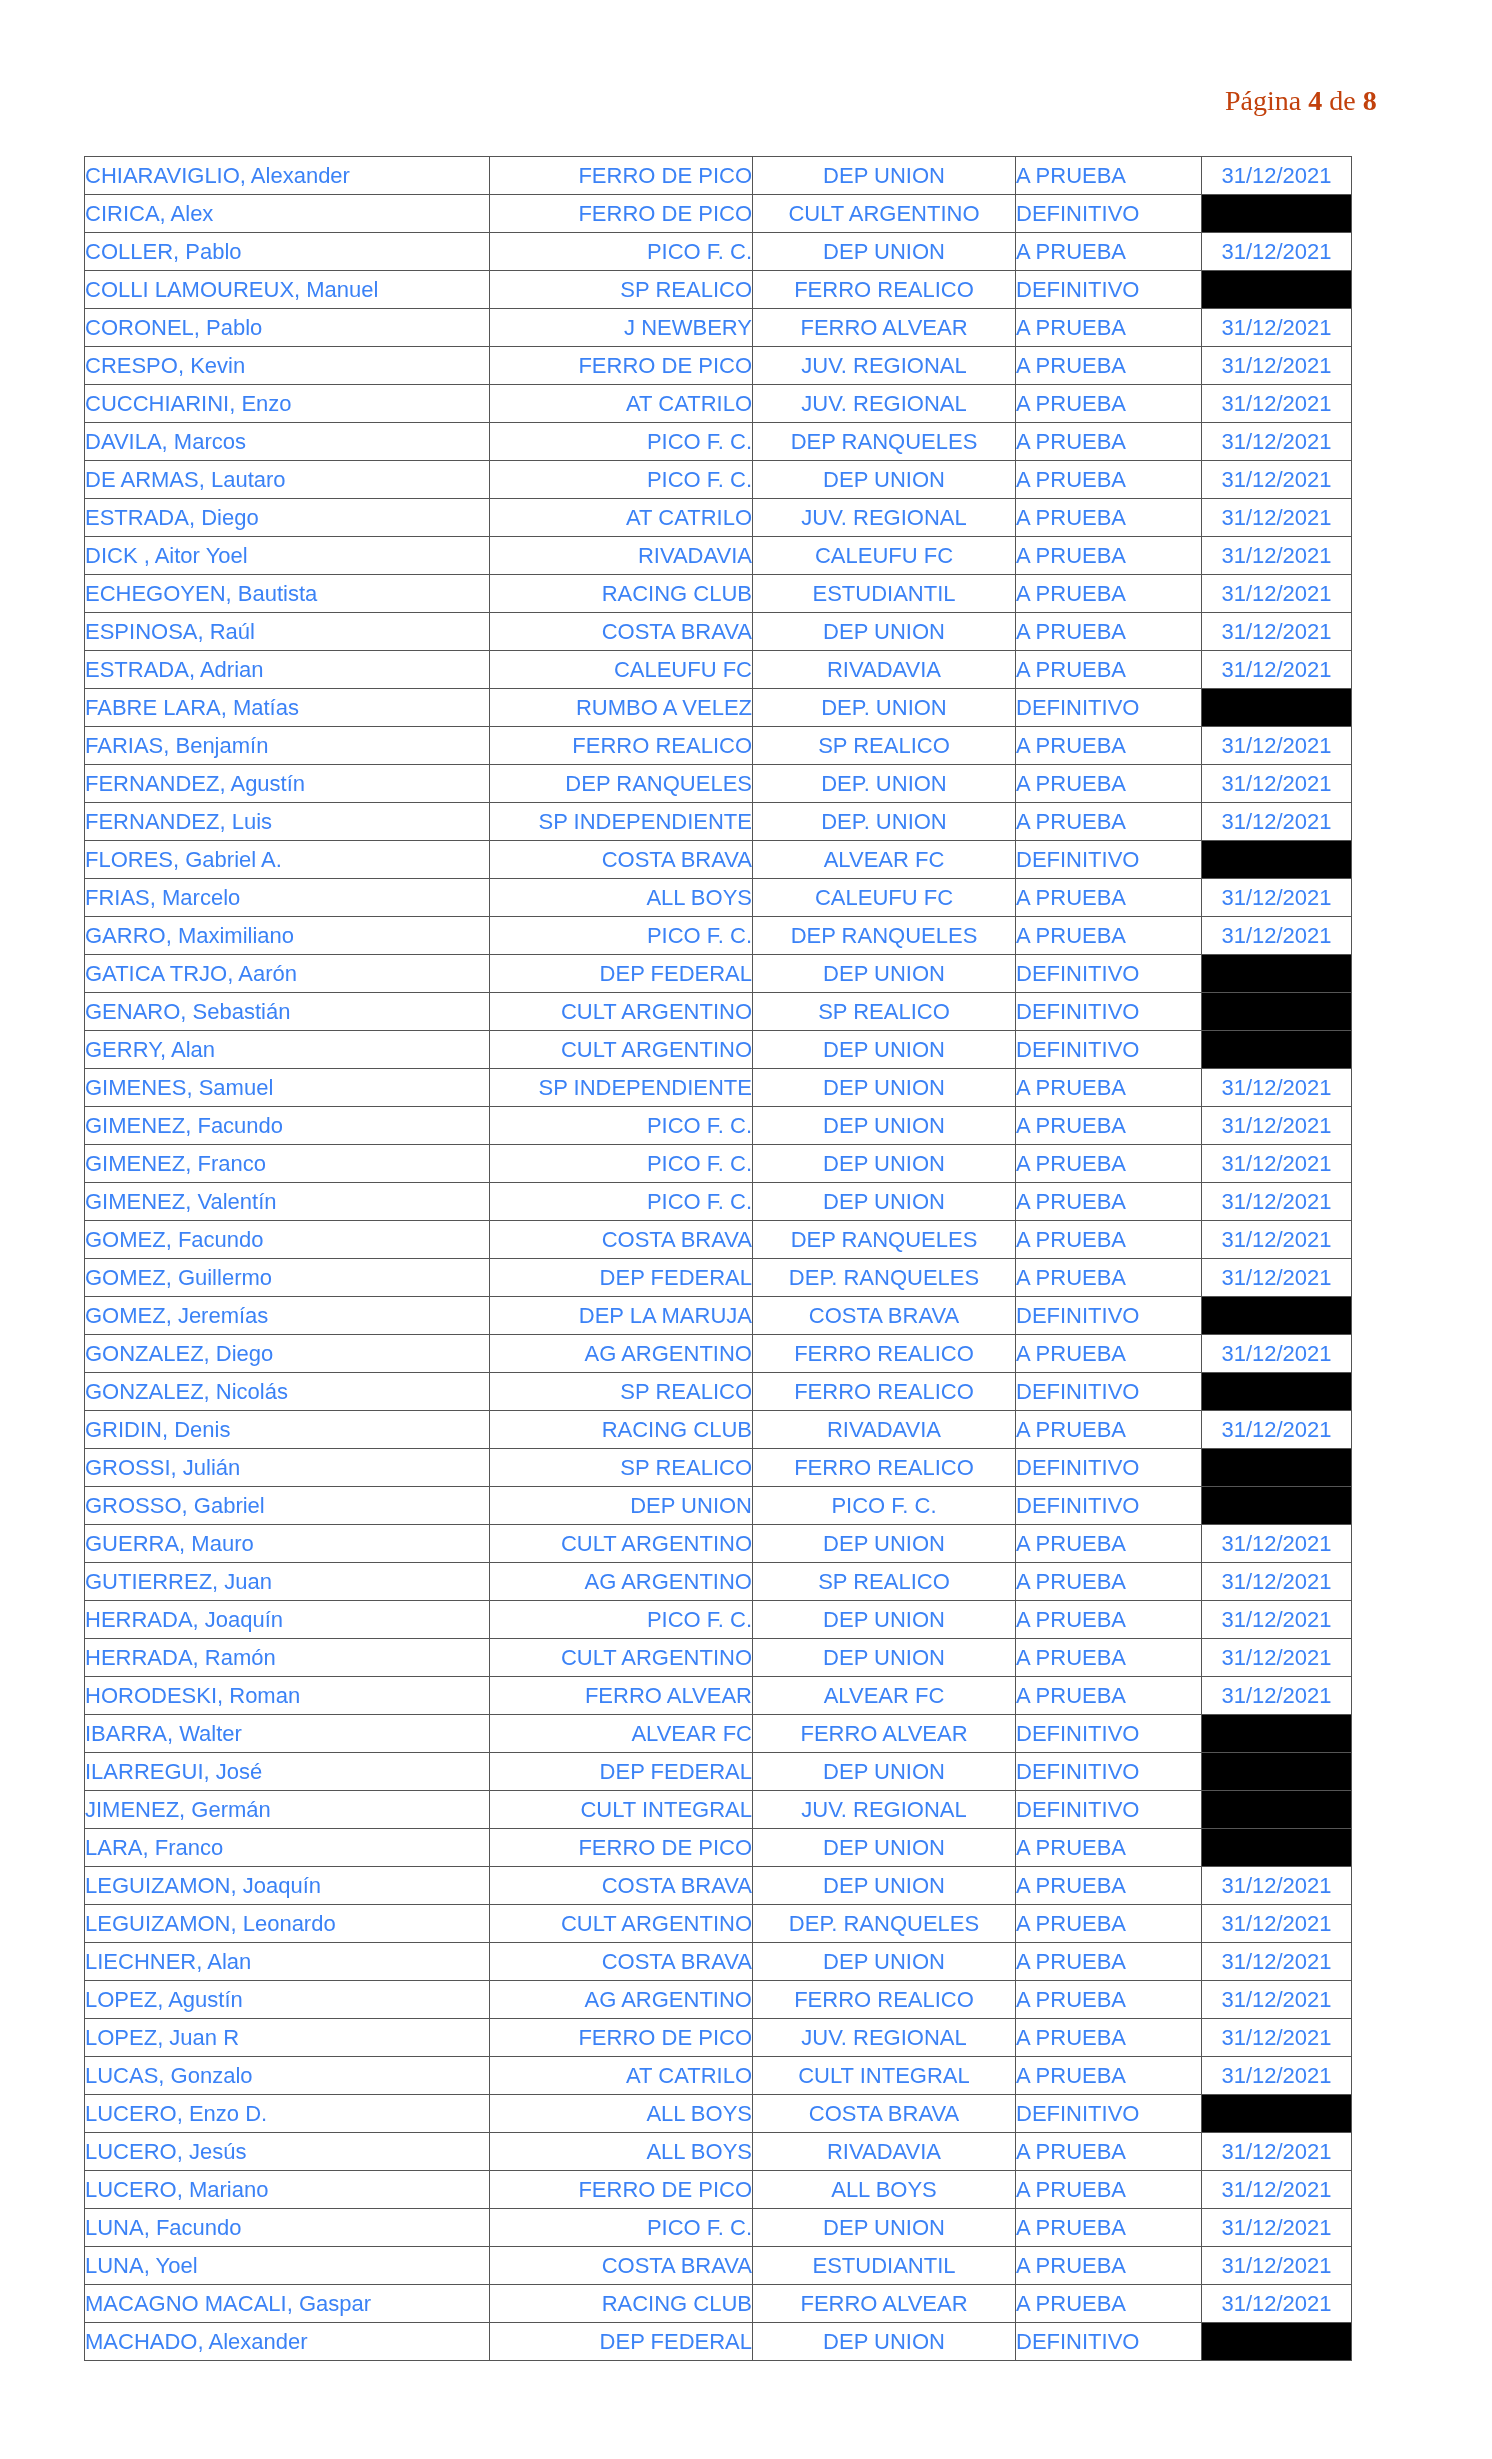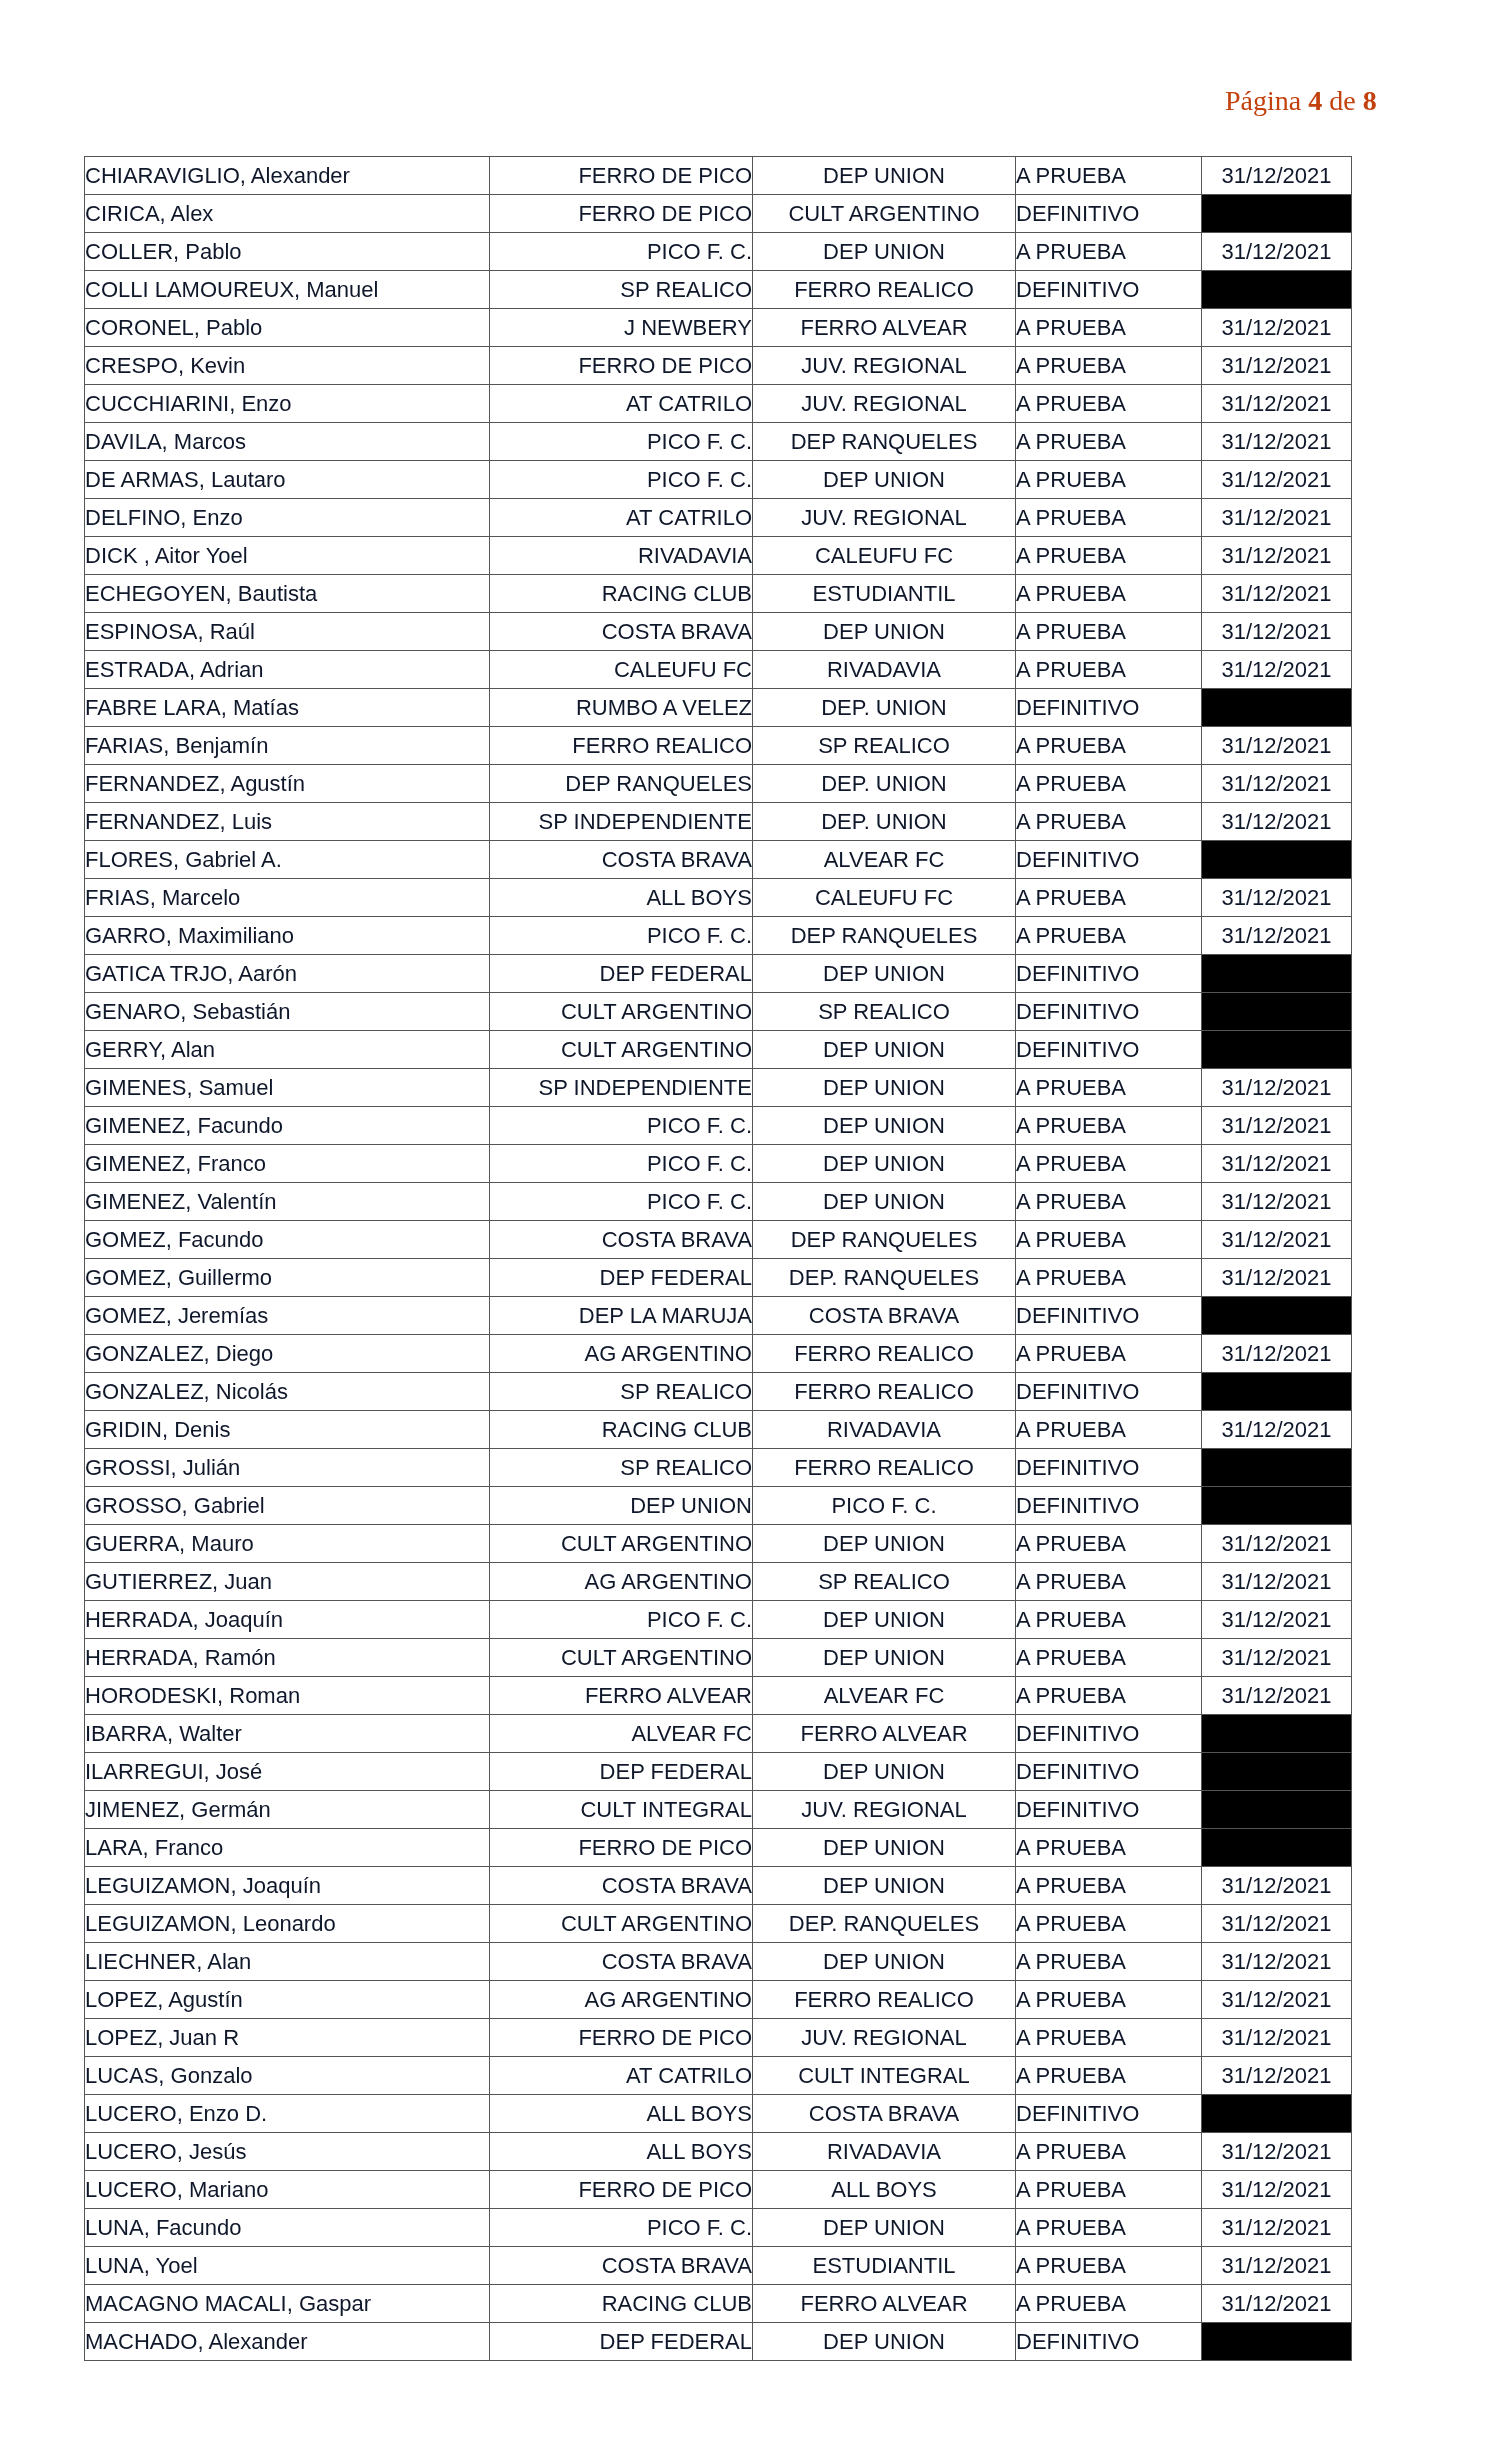--- a/index.html
+++ b/index.html
@@ -1,19 +1,19 @@
 <!DOCTYPE html>
 <html><head>
 <meta charset="utf-8">
 <style>
   html, body { margin:0; padding:0; background:#ffffff; }
   body { width:1493px; height:2459px; position:relative; overflow:hidden; }
   .page-header { position:absolute; left:1225px; top:85px; font-family:"Liberation Serif", serif; font-size:28px; color:#c2410c; white-space:nowrap; }
   .page-header b { font-weight:bold; }
-  table.roster { position:absolute; left:84px; top:156px; border-collapse:collapse; table-layout:fixed; width:1268px; font-family:"Liberation Sans", sans-serif; font-size:22px; color:#0f172a;padding-left:32px; }
+  table.roster { position:absolute; left:84px; top:156px; border-collapse:collapse; table-layout:fixed; width:1268px; font-family:"Liberation Sans", sans-serif; font-size:22px; color:#3b82f6;padding-left:32px; }
   table.roster td { border:1.9px solid #555; height:35px; padding:0 0 0 0; line-height:35px; white-space:nowrap; overflow:hidden; box-sizing:border-box; }
   table.roster tr { height:38px; }
   td.c-name { width:405px; text-align:left; padding-left:5.8px; }
   td.c-from { width:263px; text-align:right; }
   td.c-to { width:263px; text-align:center; }
   td.c-status { width:186px; }
   td.c-date { width:150px; text-align:center; padding-top:3.8px; }
   td.c-date.redacted { background:#000; }
 </style>
 </head>
@@ -80,21 +80,21 @@
         <td class="c-date">31/12/2021</td>
       </tr>
       <tr>
         <td class="c-name">DE ARMAS, Lautaro</td>
         <td class="c-from">PICO F. C.</td>
         <td class="c-to">DEP UNION</td>
         <td class="c-status">A PRUEBA</td>
         <td class="c-date">31/12/2021</td>
       </tr>
       <tr>
-        <td class="c-name">DELFINO, Enzo</td>
+        <td class="c-name">ESTRADA, Diego</td>
         <td class="c-from">AT CATRILO</td>
         <td class="c-to">JUV. REGIONAL</td>
         <td class="c-status">A PRUEBA</td>
         <td class="c-date">31/12/2021</td>
       </tr>
       <tr>
         <td class="c-name">DICK , Aitor Yoel</td>
         <td class="c-from">RIVADAVIA</td>
         <td class="c-to">CALEUFU FC</td>
         <td class="c-status">A PRUEBA</td>

